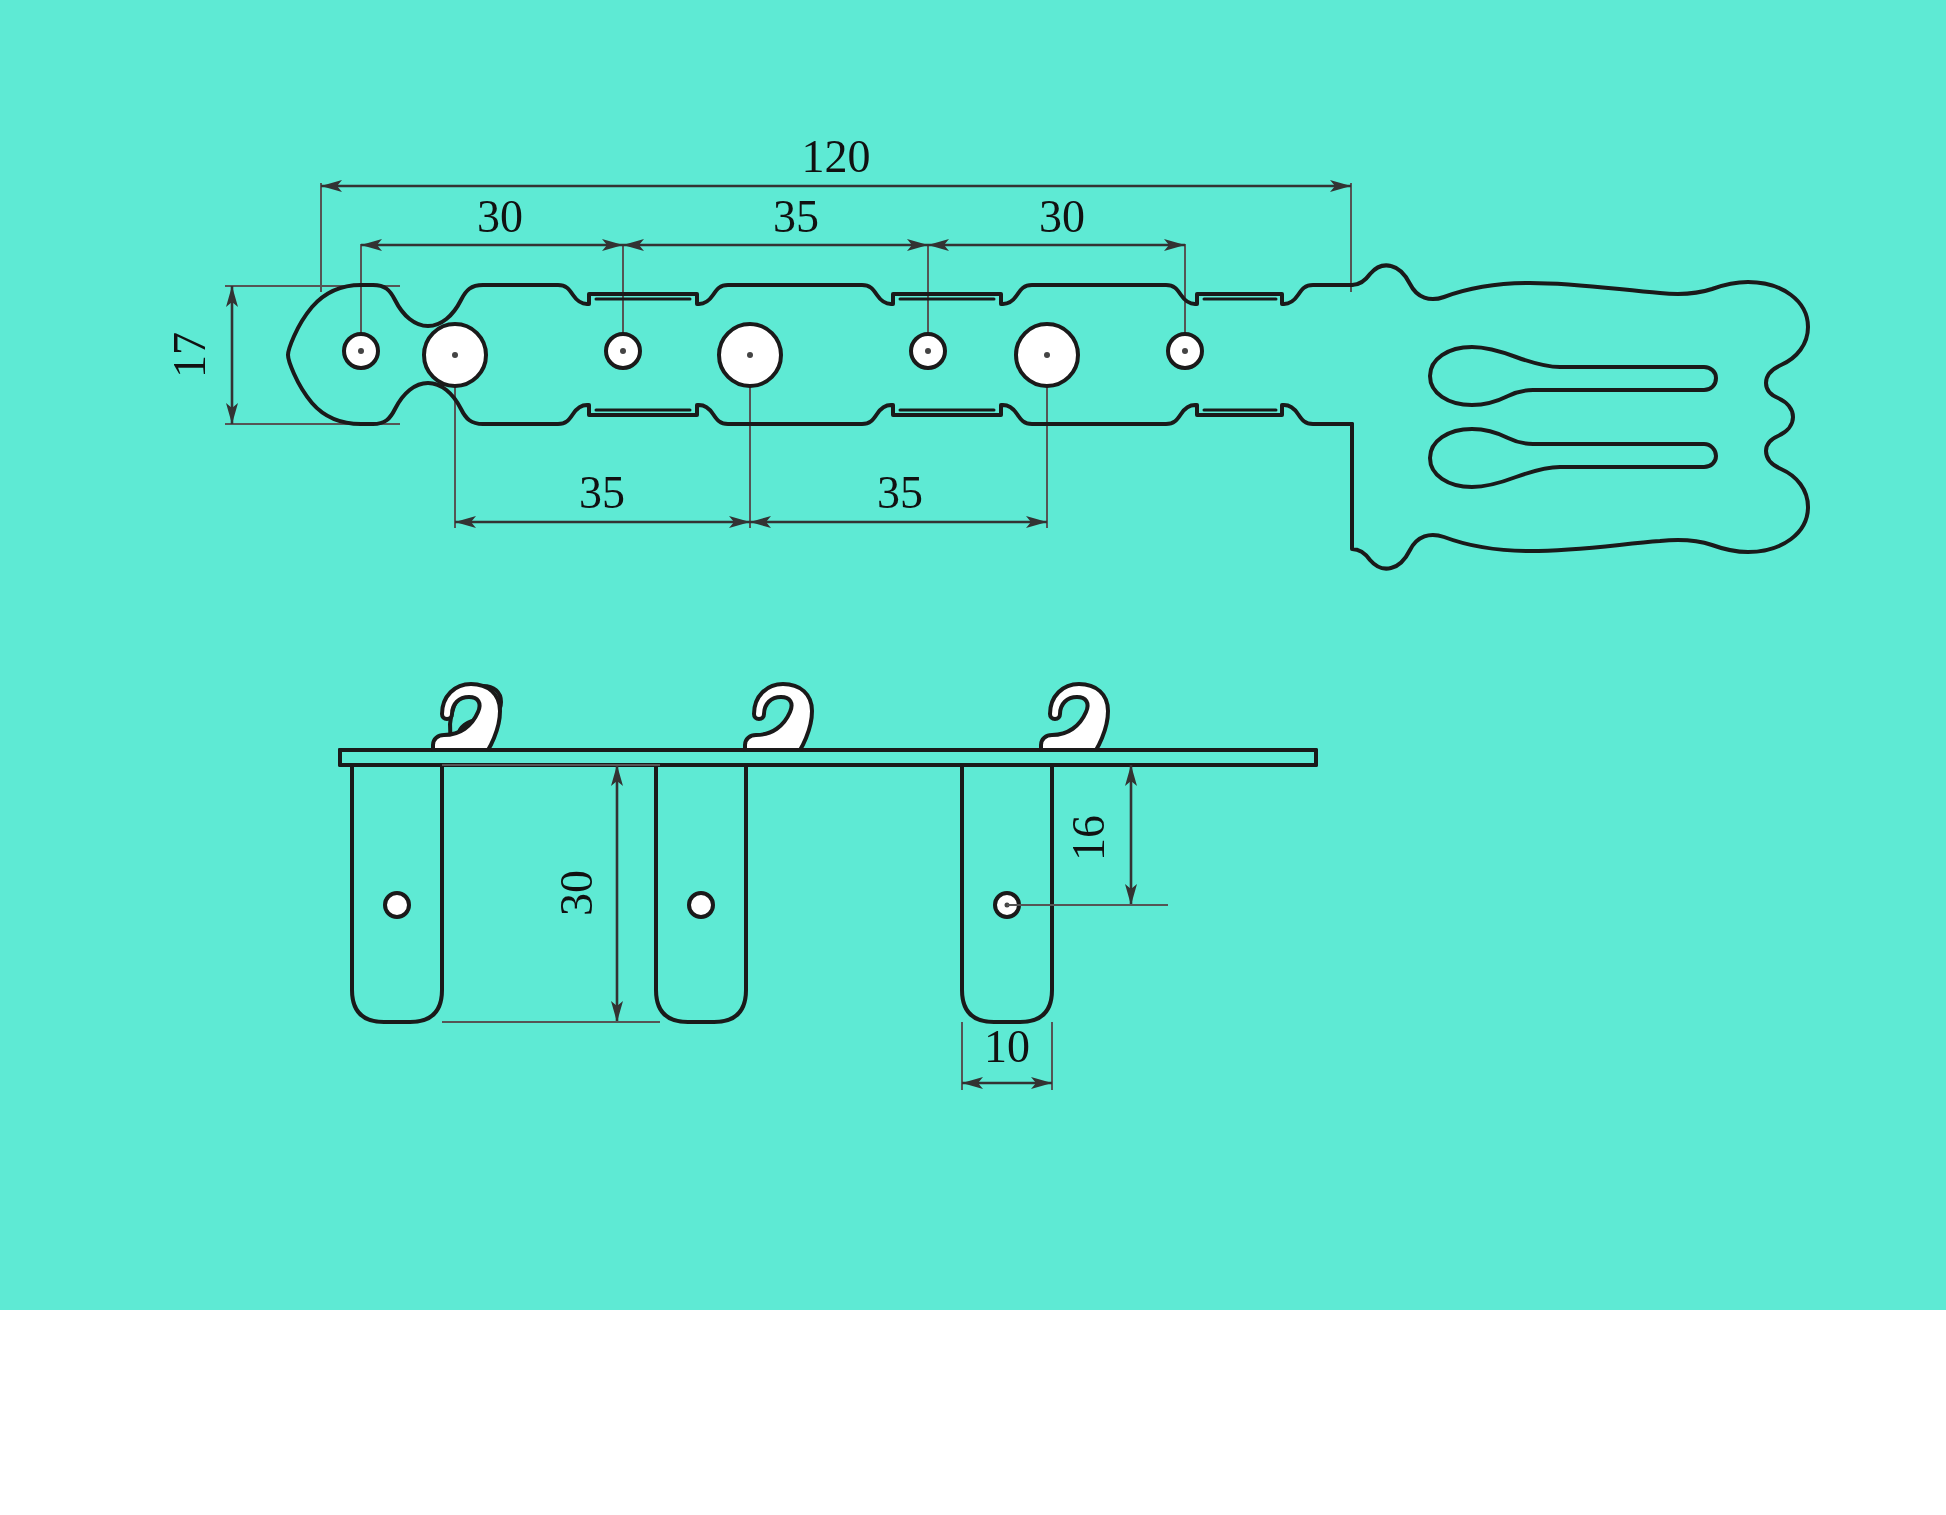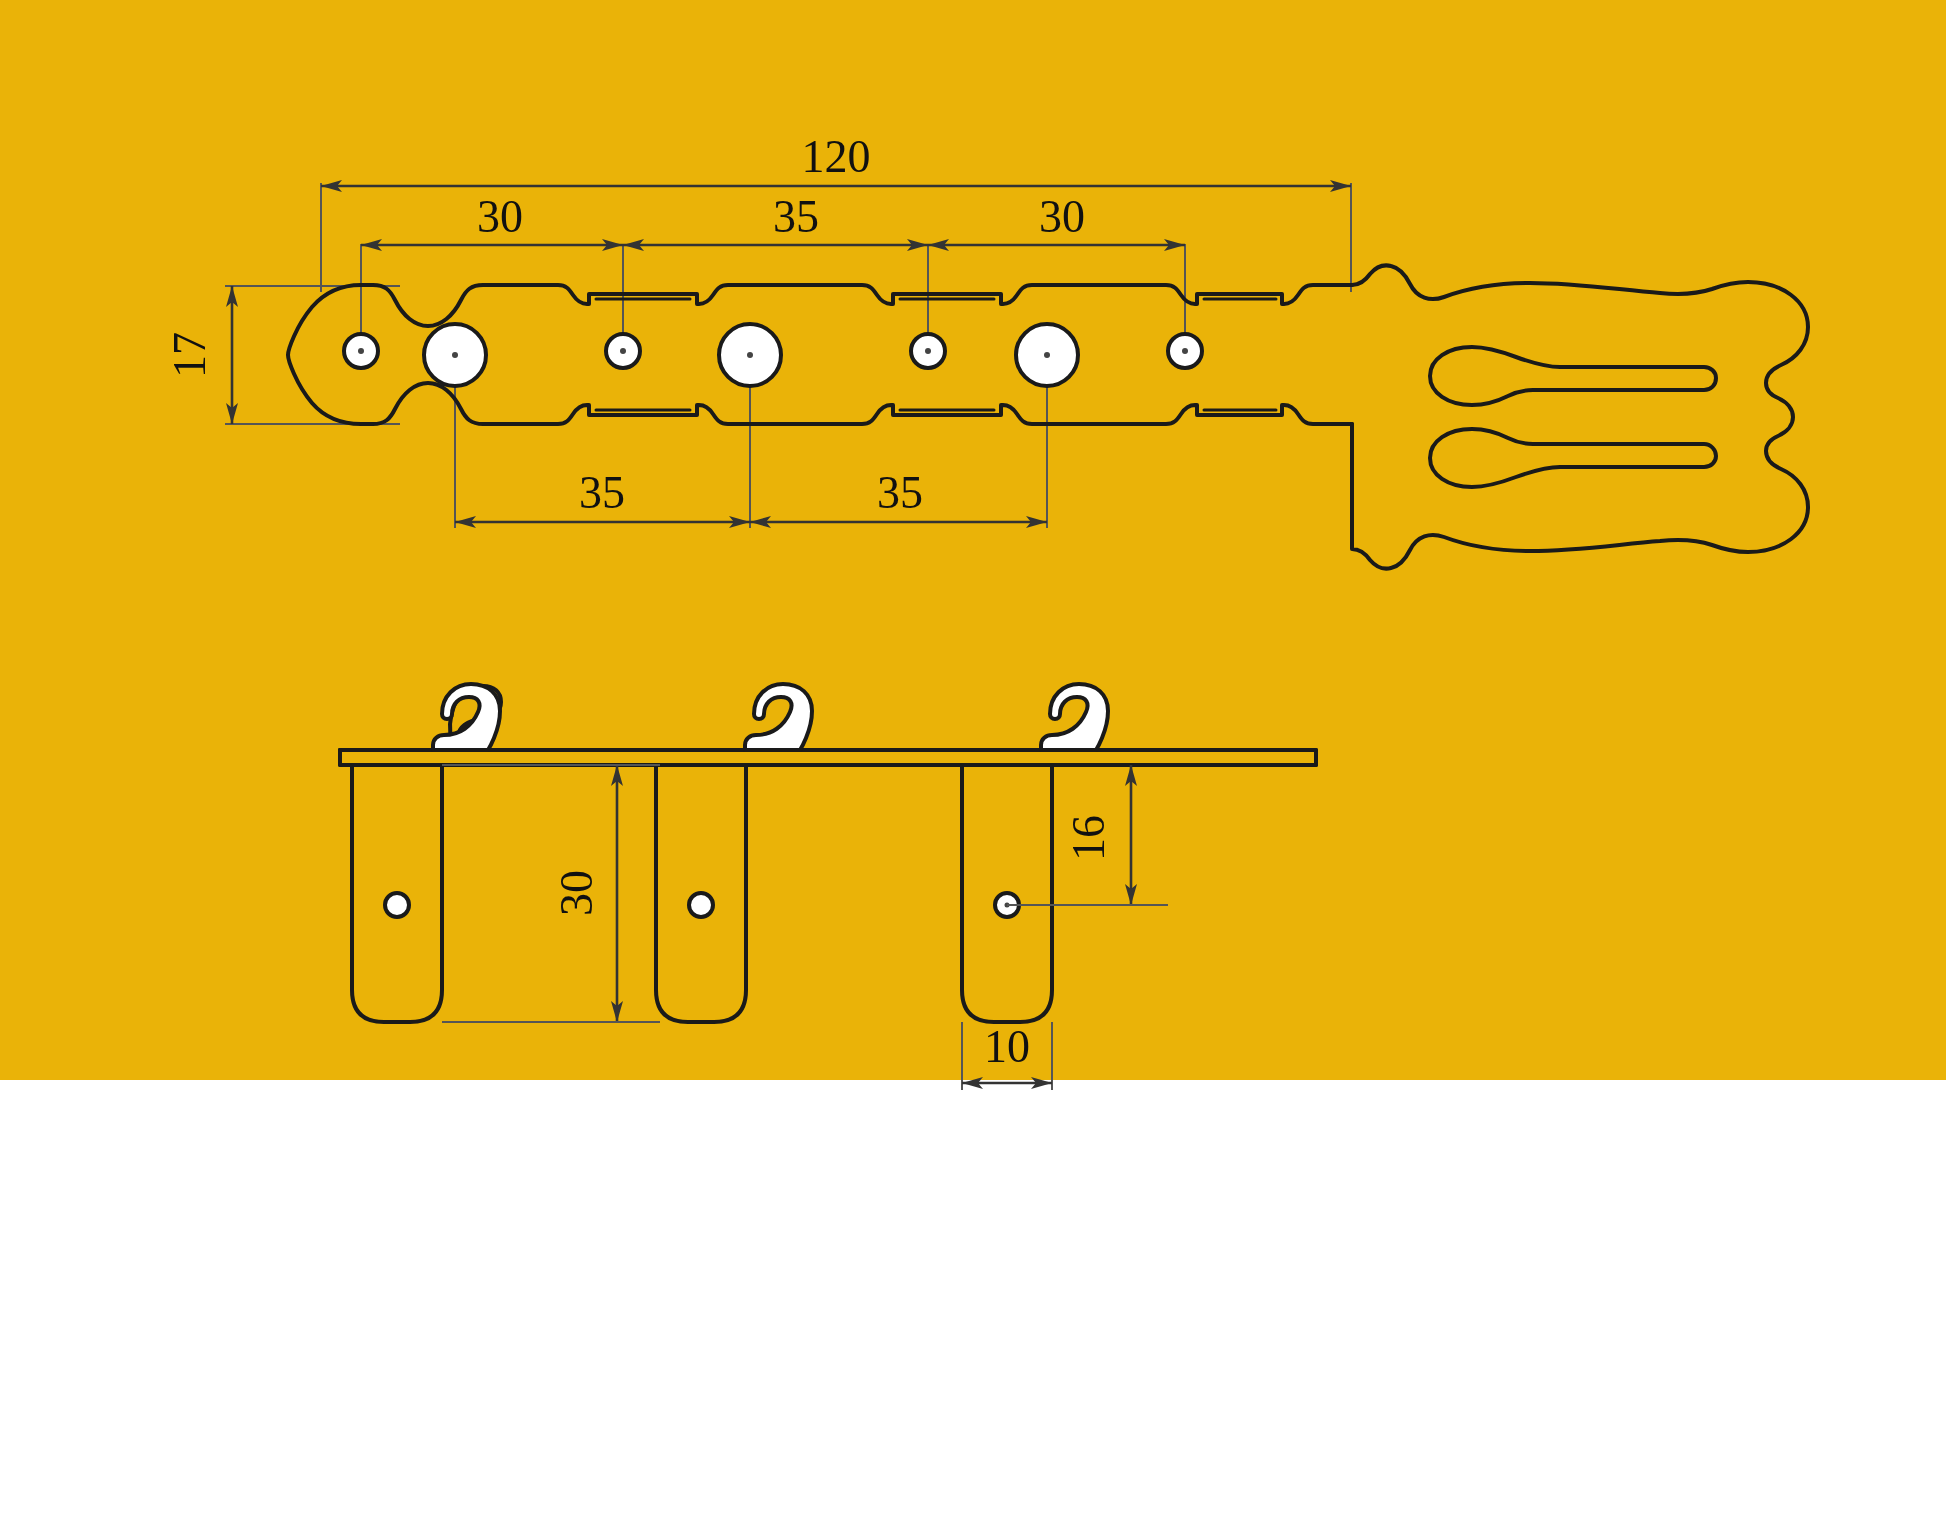--- a/index.html
+++ b/index.html
@@ -1,17 +1,17 @@
 <!DOCTYPE html>
 <html><head>
 <meta charset="utf-8">
 <style>
   html,body{margin:0;padding:0;background:#ffffff;}
   body{width:1946px;height:1515px;overflow:hidden;font-family:"Liberation Serif",serif;}
-  #sheet{position:relative;width:1946px;height:1080px;background:#eab308;}
+  #sheet{position:relative;width:1946px;height:1310px;background:#5eead4;}
   svg{display:block;}
   .dimtxt{font-family:"Liberation Serif",serif;font-size:46px;fill:#111;}
 </style>
 </head>
 <body>
 
 <div id="sheet">
 
 <svg width="1946" height="1515" viewBox="0 0 1946 1515">
 

